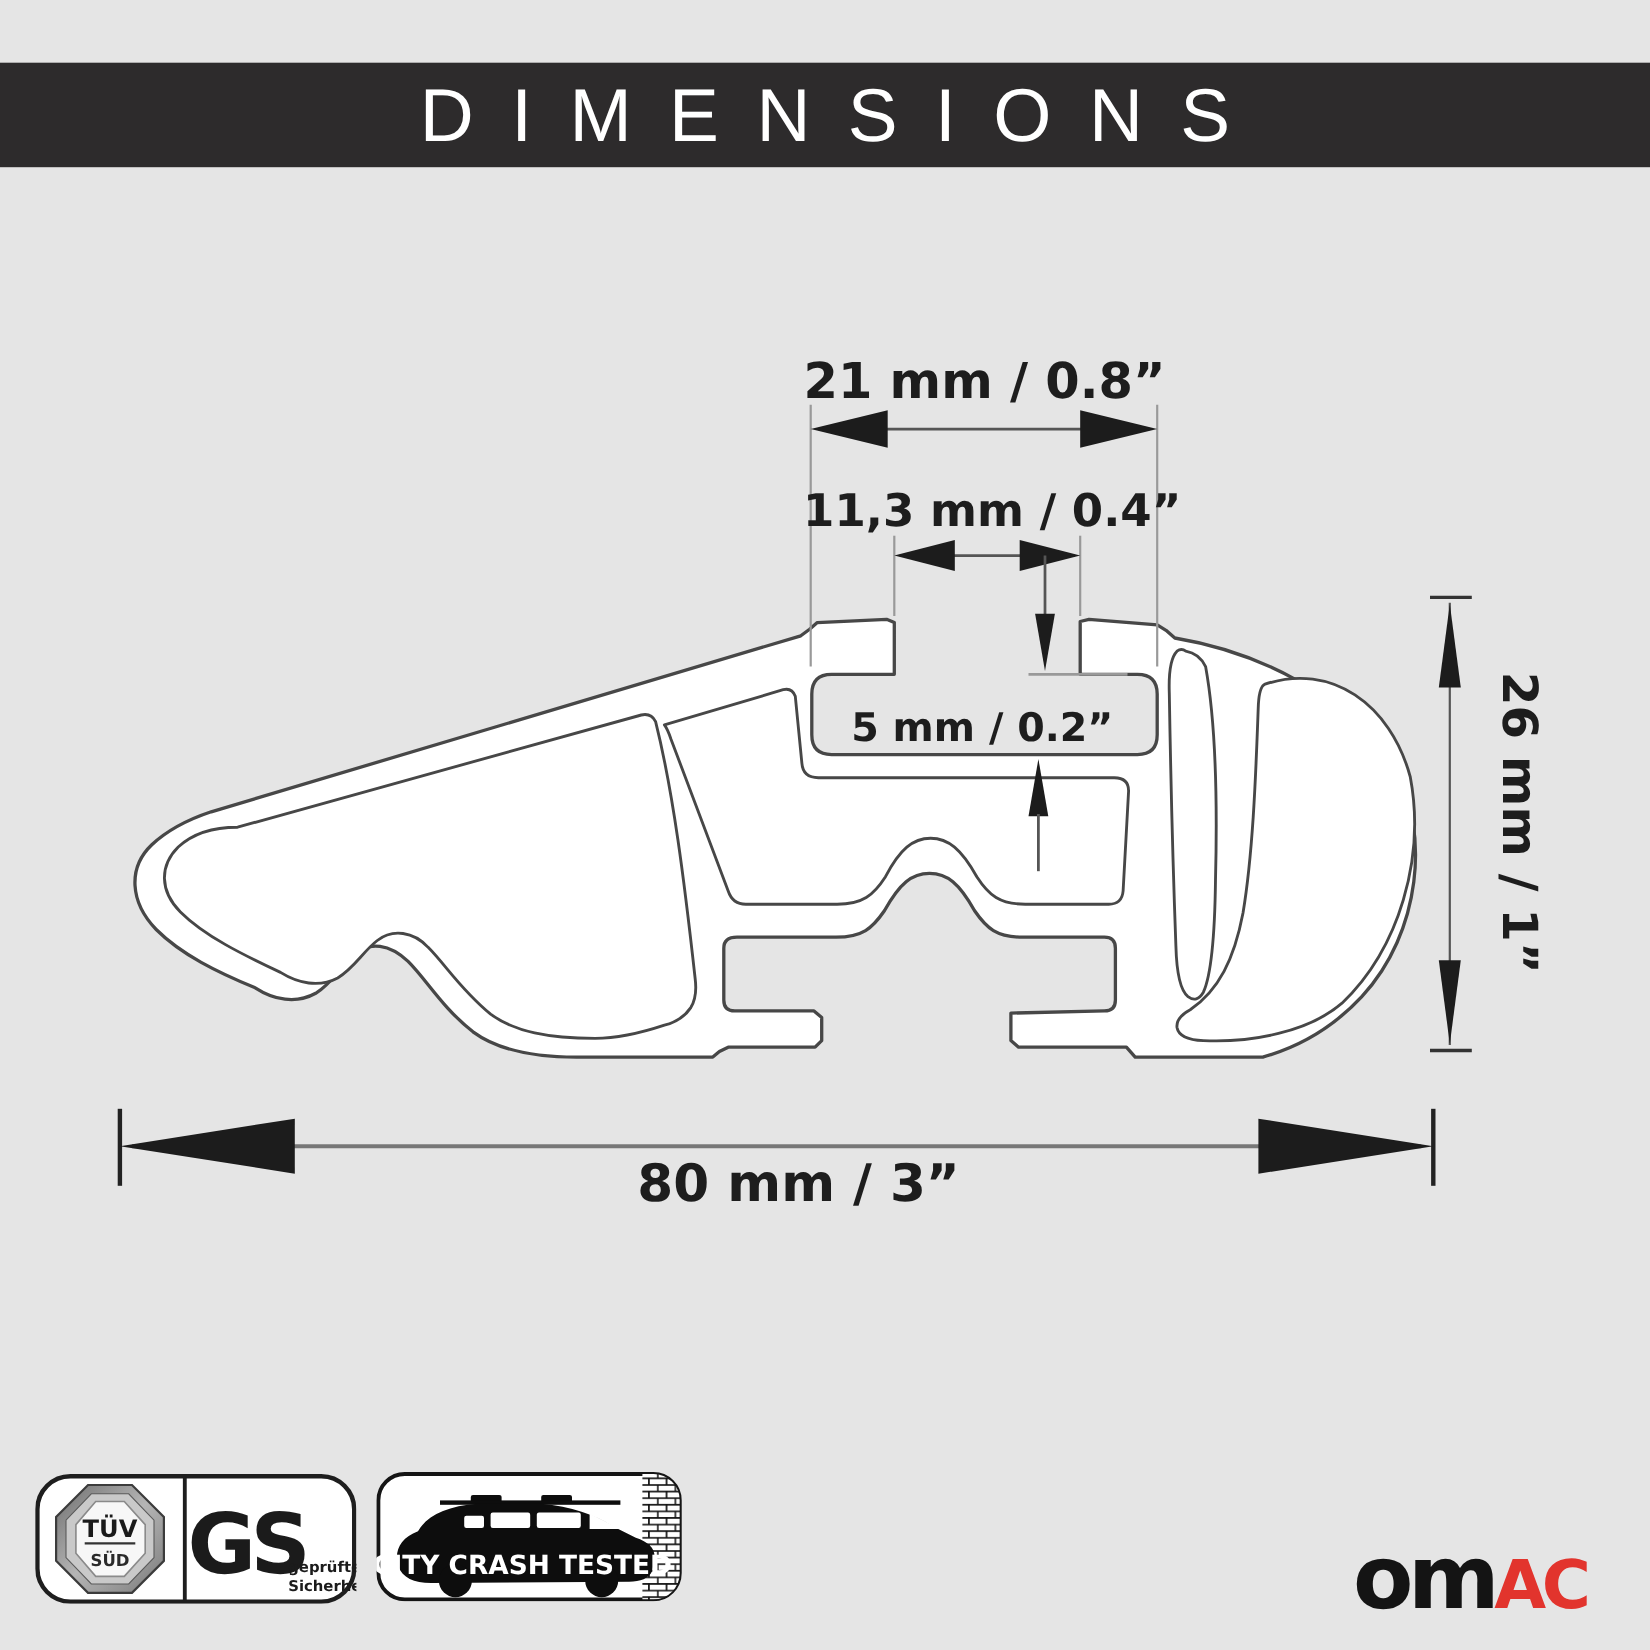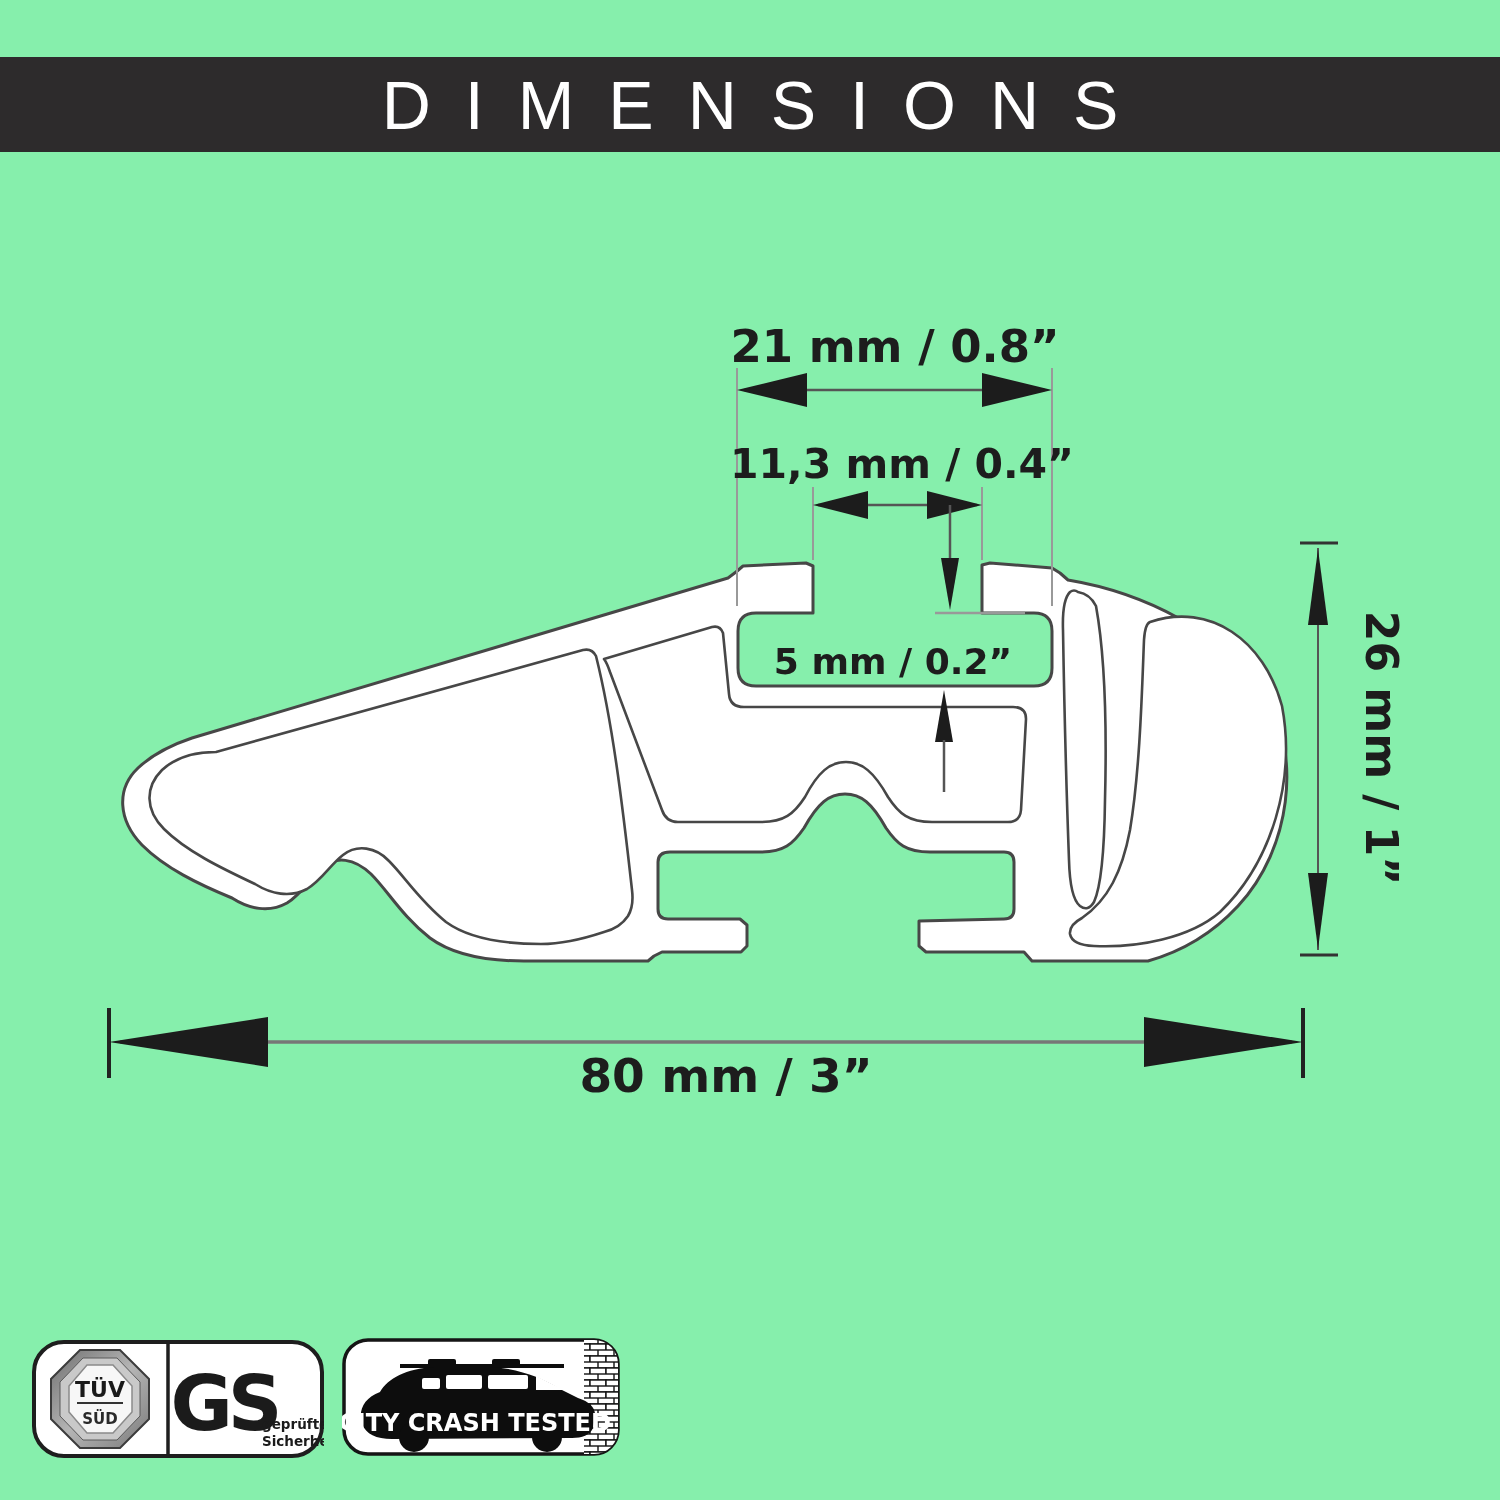--- a/index.html
+++ b/index.html
@@ -1,16 +1,16 @@
 <!DOCTYPE html>
 <html><head>
 <meta charset="utf-8">
 <style>
   html,body{margin:0;padding:0;background:#ffffff;}
-  .page{position:relative;width:1500px;height:1500px;background:#86efac;overflow:hidden;
+  .page{position:relative;width:1500px;height:1500px;background:#e5e5e5;overflow:hidden;
         font-family:"DejaVu Sans",sans-serif;}
   .header{position:absolute;left:0;top:57px;width:1500px;height:95px;background:#2d2b2c;
           display:flex;align-items:center;justify-content:center;}
   .header .title{color:#ffffff;font-family:"Liberation Sans",sans-serif;font-weight:400;
           font-size:68px;letter-spacing:34px;padding-left:34px;white-space:nowrap;}
   .diagram-svg{position:absolute;left:0;top:0;}
   .badge{position:absolute;}
   .badge-tuv{left:32px;top:1340px;}
   .badge-crash{left:342px;top:1338px;}
   .brand-logo{position:absolute;left:1230px;top:1395px;white-space:nowrap;line-height:1;}
@@ -216,14 +216,17 @@
       <rect x="104" y="37" width="36" height="14" rx="2" fill="#ffffff"></rect>
       <rect x="146" y="37" width="40" height="14" rx="2" fill="#ffffff"></rect>
       <polygon points="194,38 222,52 194,52" fill="#ffffff"></polygon>
       <rect x="80" y="40" width="18" height="11" rx="2" fill="#ffffff"></rect>
       <circle cx="72" cy="99" r="15" fill="#0d0d0d"></circle>
       <circle cx="205" cy="99" r="15" fill="#0d0d0d"></circle>
     </g>
     <text x="133" y="93" font-size="24" font-weight="bold" fill="#ffffff" text-anchor="middle">CITY CRASH TESTED</text>
   </svg>
 
+  <div class="brand-logo">
+    <span class="om">om</span><span class="ac">AC</span>
+  </div>
 
 </div>
 
 </body></html>

